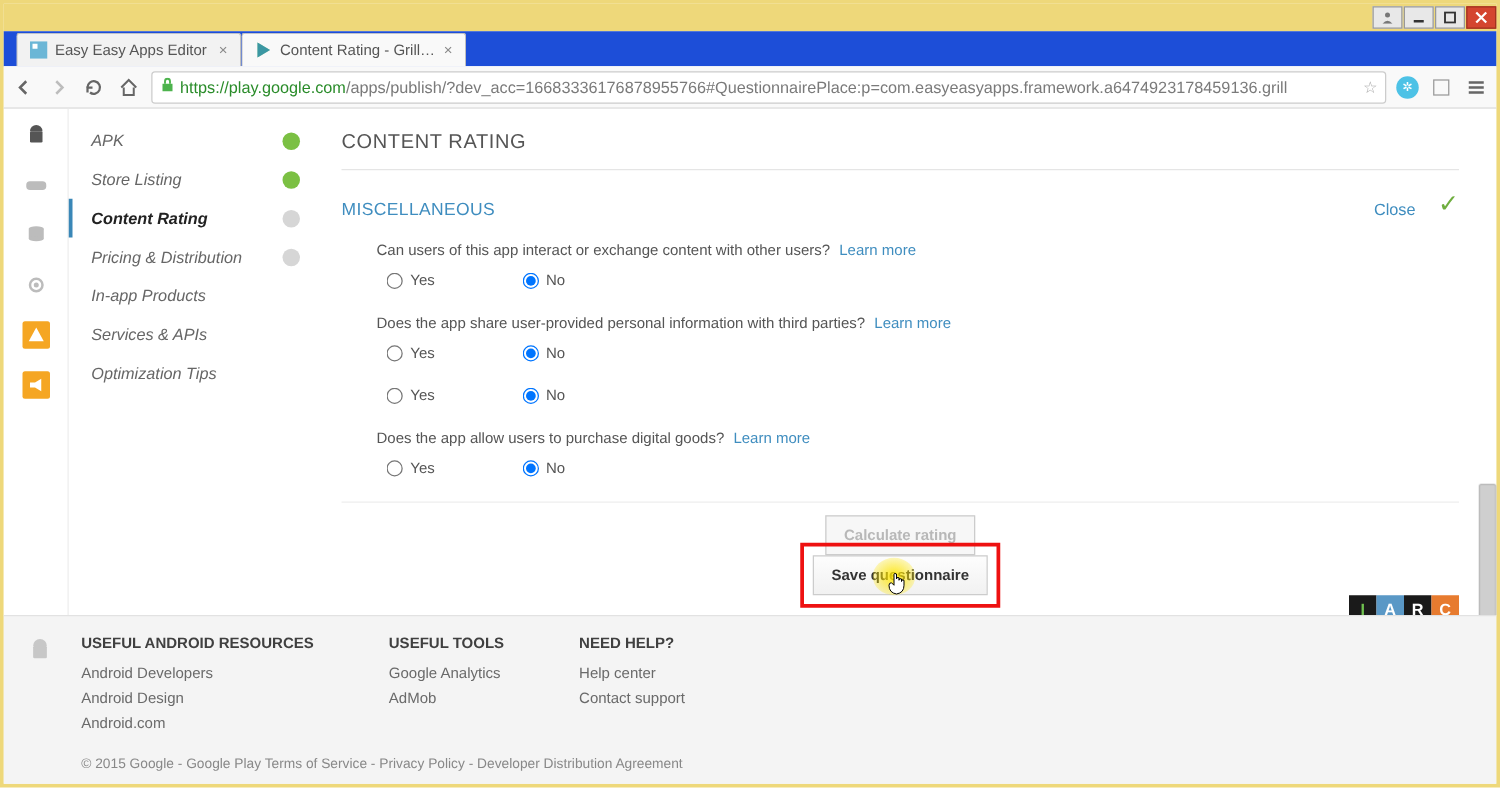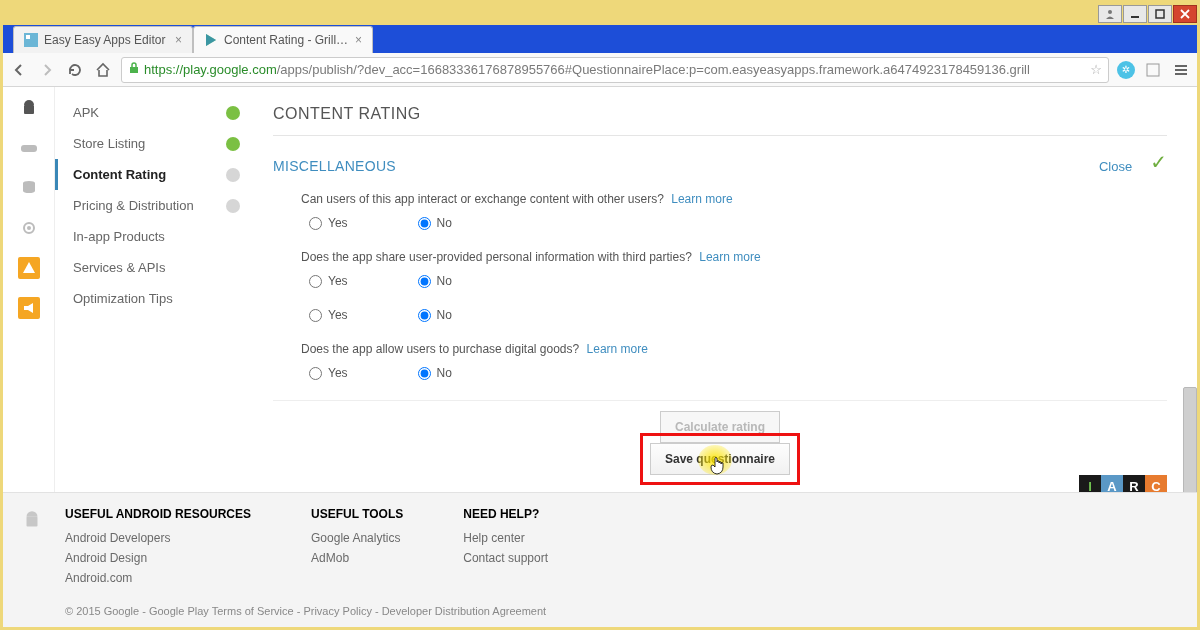--- a/index.html
+++ b/index.html
@@ -30,21 +30,21 @@
   .urlbar .star { margin-left: auto; color: #aaa; }
   .ext-icon { width: 18px; height: 18px; border-radius: 50%; background: #4dc2e6; display: inline-flex; align-items: center; justify-content: center; color: #fff; font-size: 10px; }
 
   
   .app { flex: 1; display: flex; background: #fff; overflow: hidden; position: relative; }
   .iconcol { width: 52px; border-right: 1px solid #eee; padding-top: 10px; display: flex; flex-direction: column; align-items: center; gap: 18px; }
   .iconcol .ic { width: 22px; height: 22px; color: #9e9e9e; display: flex; align-items: center; justify-content: center; }
   .iconcol .ic.active { color: #555; position: relative; }
   .iconcol .ic.badge { background: #f5a623; color: #fff; width: 22px; height: 22px; border-radius: 2px; }
 
-  .sidebar { width: 200px; padding-top: 10px; }
+  .sidebar { width: 200px; padding-top: 10px; font-style: italic; }
   .sidebar-item { padding: 8px 15px 8px 18px; font-size: 13px; color: #666; display: flex; align-items: center; justify-content: space-between; cursor: pointer; }
   .sidebar-item.active { color: #222; font-weight: bold; border-left: 3px solid #3a87b7; padding-left: 15px; }
   .sidebar-item .dot { width: 14px; height: 14px; border-radius: 50%; display: inline-block; }
   .sidebar-item .dot.green { background: #7bc043; }
   .sidebar-item .dot.grey { background: #d6d6d6; }
 
   .main { flex: 1; padding: 18px 30px 0 18px; overflow-y: auto; position: relative; }
   .page-title { font-size: 16px; color: #555; letter-spacing: 0.5px; margin-bottom: 12px; }
   .main-divider { height: 1px; background: #e5e5e5; margin-bottom: 14px; }
 
@@ -71,21 +71,21 @@
   .iarc { margin-left: auto; display: flex; }
   .iarc span { width: 22px; height: 22px; display: inline-flex; align-items: center; justify-content: center; font-weight: bold; font-size: 13px; color: #fff; }
   .iarc .I { background: #1a1a1a; color: #6fc04f; }
   .iarc .A { background: #5a98c6; }
   .iarc .R { background: #1a1a1a; color: #fff; }
   .iarc .C { background: #e77b2f; }
 
   
   .footer { background: #f4f4f4; border-top: 1px solid #e2e2e2; padding: 14px 12px 10px 12px; color: #666; font-size: 12px; position: relative; flex-shrink: 0; }
   .footer-cols { display: flex; gap: 60px; padding-left: 50px; }
-  .footer-col h4 { font-size: 12px; color: #000000; margin-bottom: 10px; font-weight: bold; }
+  .footer-col h4 { font-size: 12px; color: #404040; margin-bottom: 10px; font-weight: bold; }
   .footer-col a { display: block; color: #6a6a6a; text-decoration: none; margin-bottom: 6px; font-size: 12px; }
   .footer-legal { margin-top: 14px; padding-left: 50px; color: #888; font-size: 11px; }
   .footer-legal a { color: #888; text-decoration: none; }
   .footer-android-icon { position: absolute; left: 18px; top: 16px; color: #c7c7c7; }
 
   
   .fake-scroll { position: absolute; right: 0; top: 300px; width: 14px; height: 250px; background: #cfcfcf; border: 1px solid #b8b8b8; border-radius: 2px; }
 </style>
 </head>
 <body>

